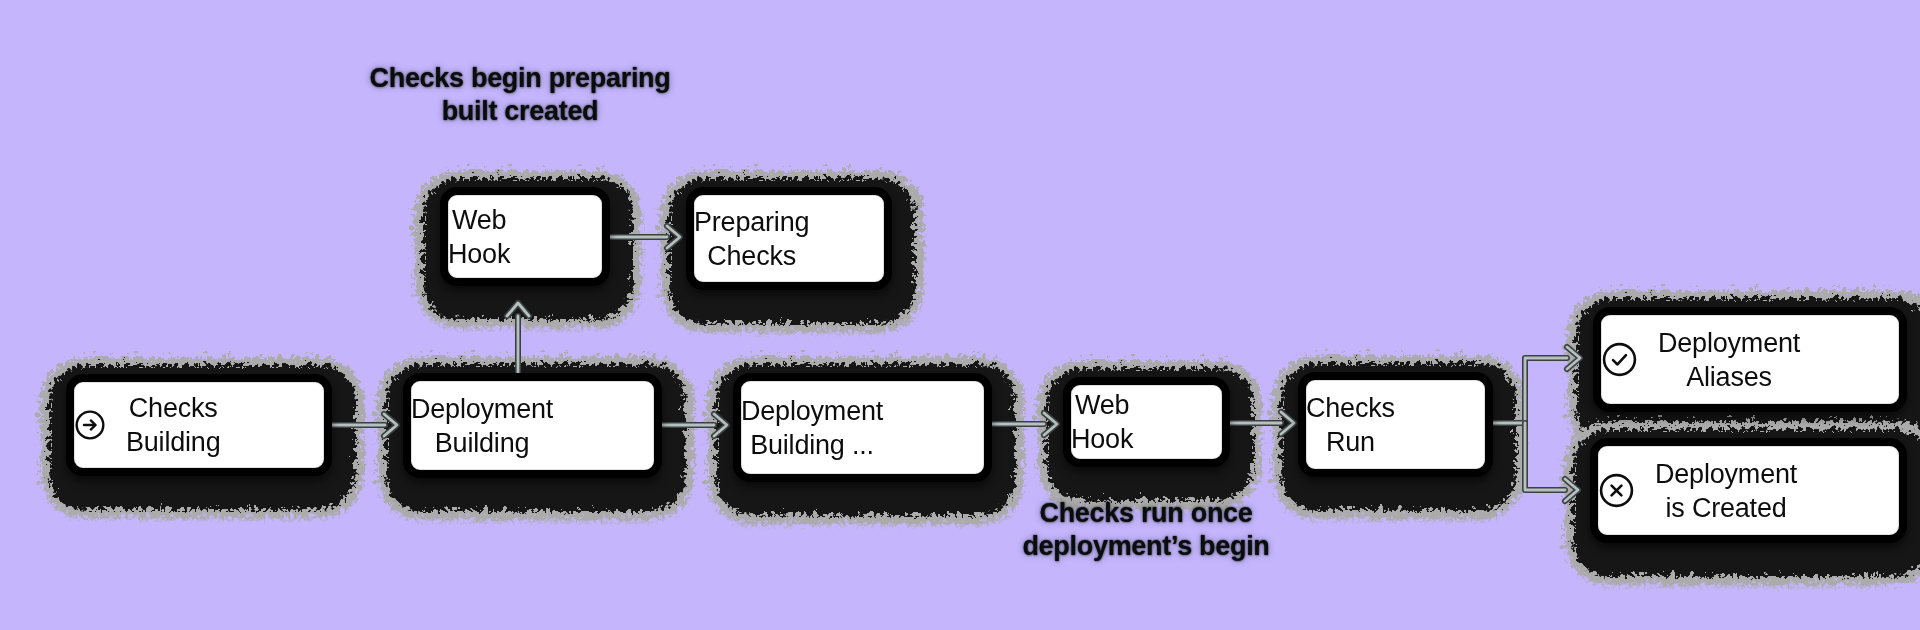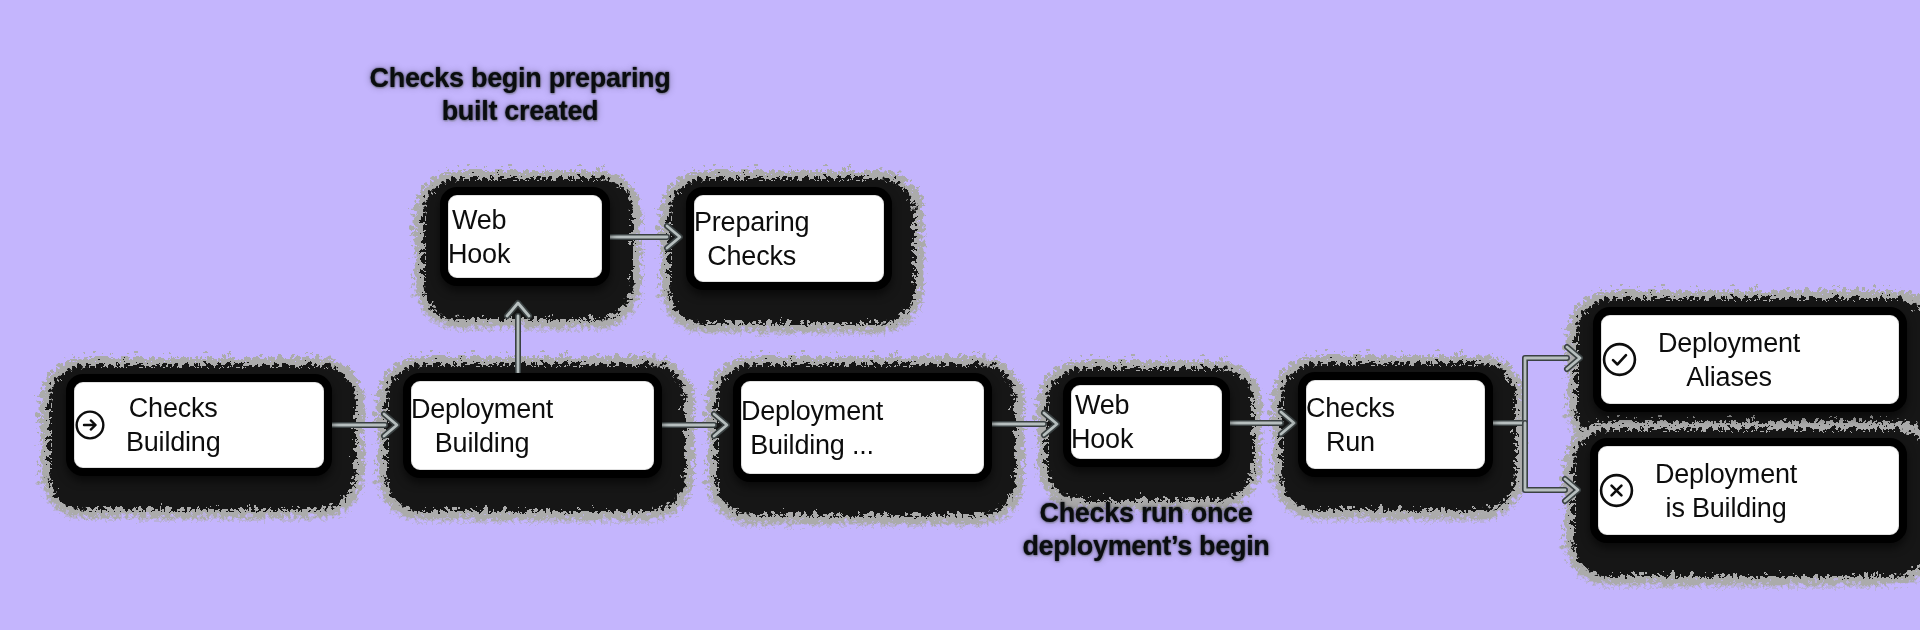--- a/index.html
+++ b/index.html
@@ -206,18 +206,18 @@
     <div class="halo"></div>
     <div class="card">
       <span class="icon">
         <svg width="37" height="37" viewBox="0 0 24 24" fill="none" stroke="#0d0d0d" stroke-width="1.7" stroke-linecap="round" stroke-linejoin="round">
           <circle cx="12" cy="12" r="10"></circle>
             <path d="M8.8 8.8 L15.2 15.2 M15.2 8.8 L8.8 15.2"></path>
         </svg>
       </span>
       <span class="label">
         <span>Deployment</span>
-        <span>is Building</span>
+        <span>is Created</span>
       </span>
     </div>
   </div>
 
 </div>
 
 </body></html>

